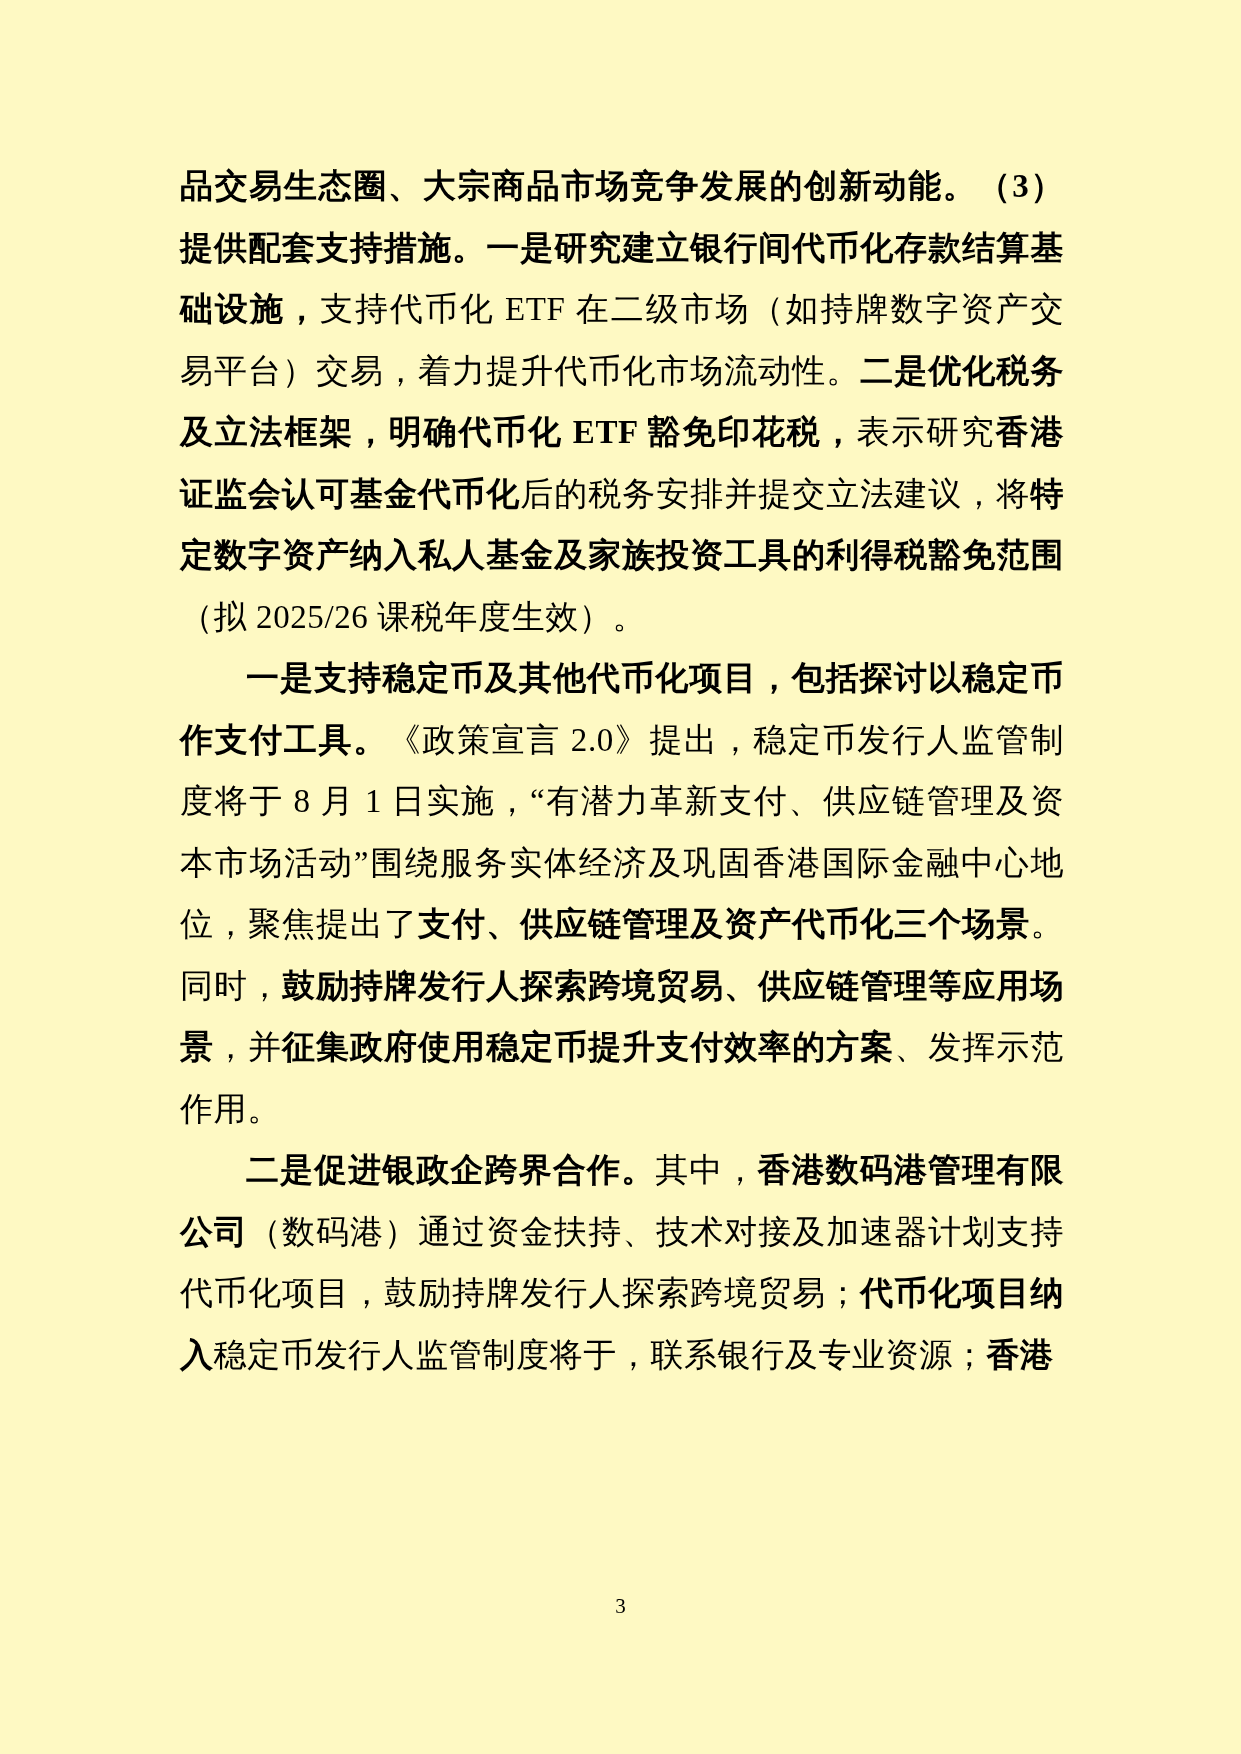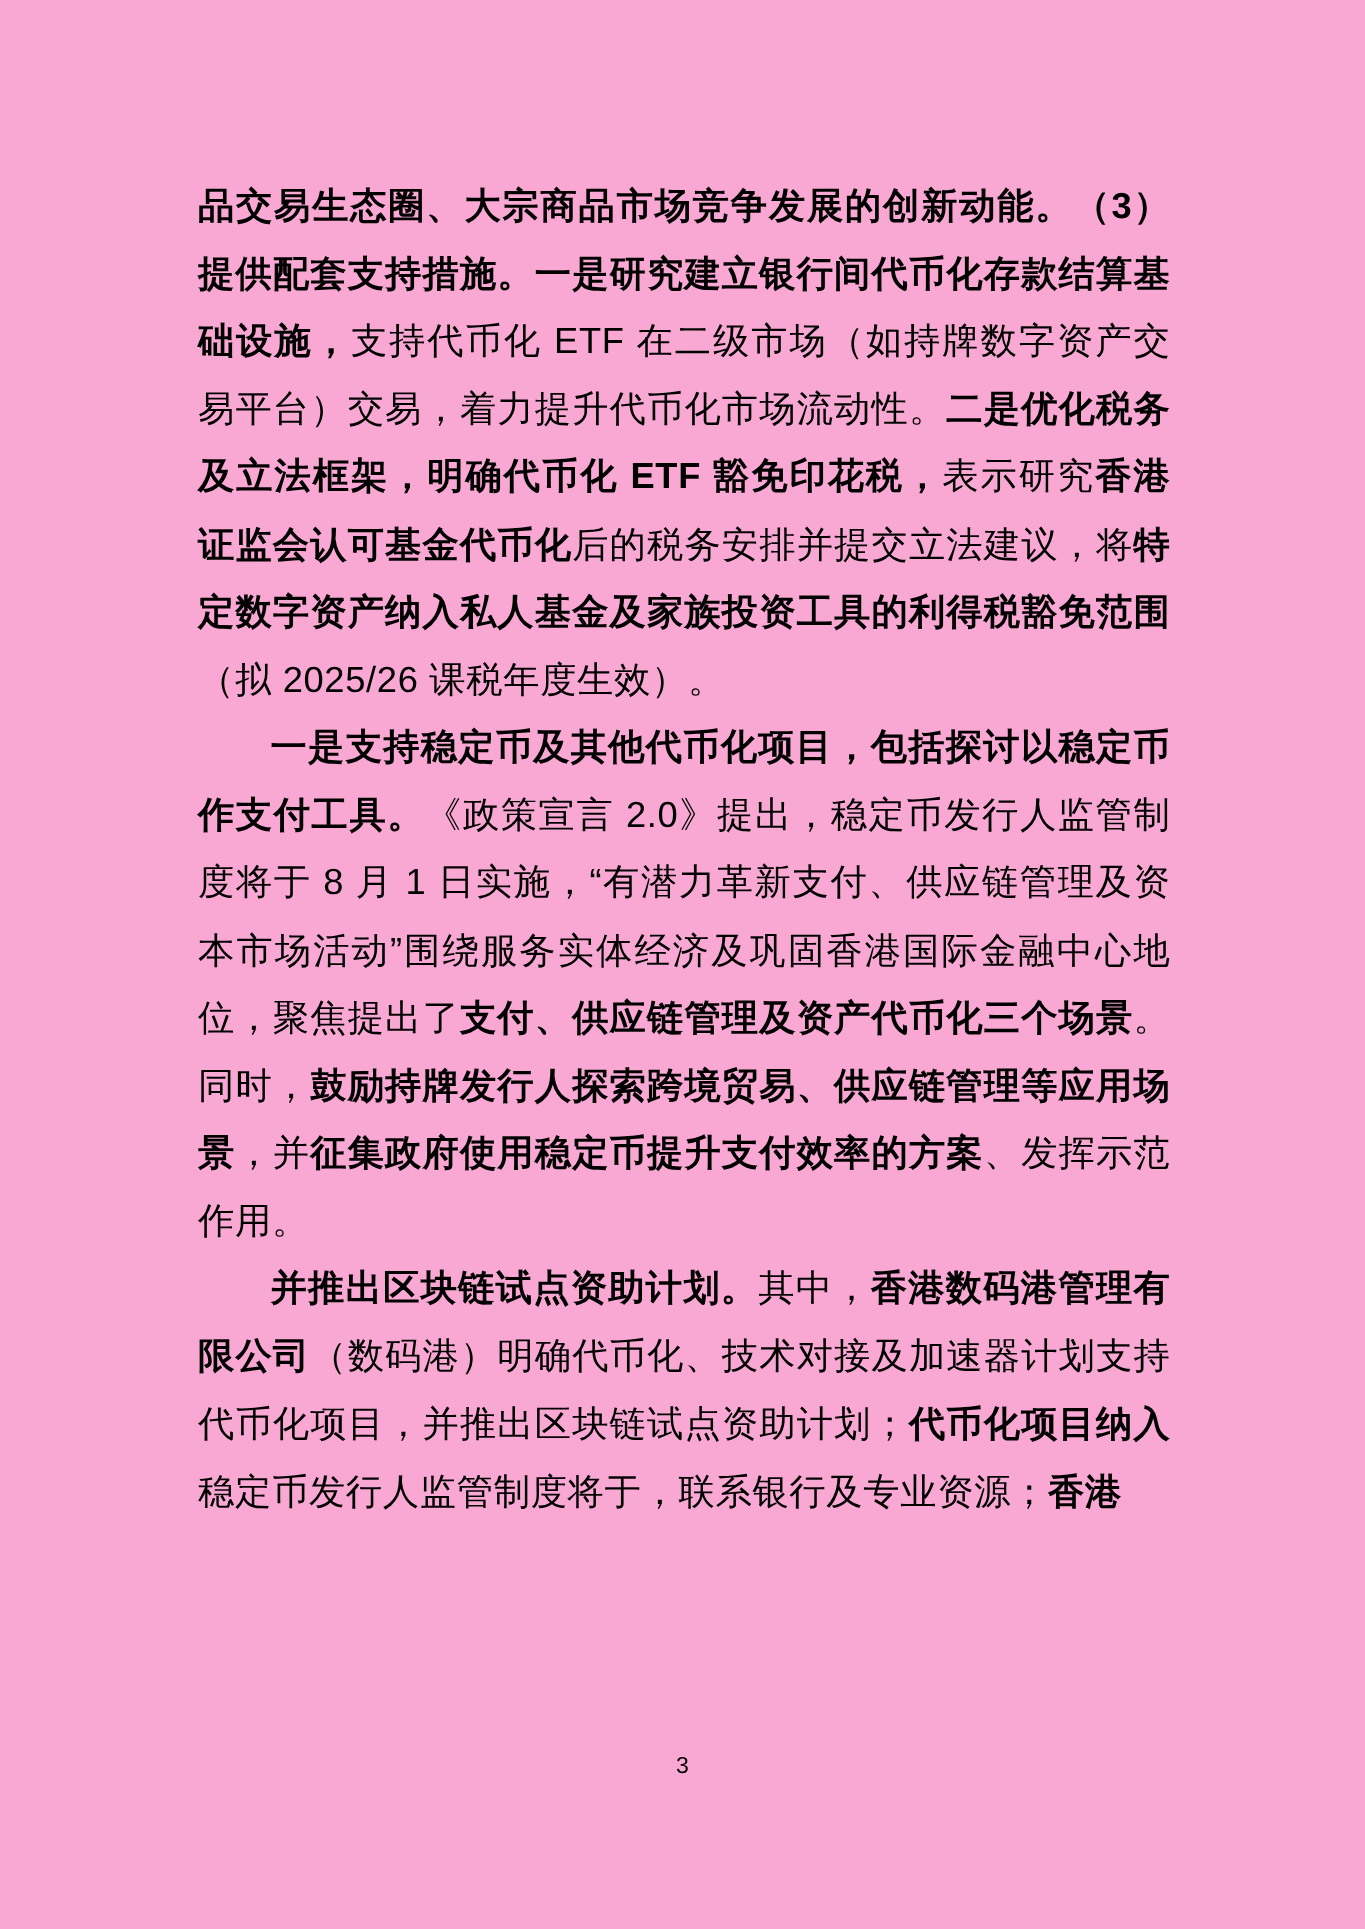--- a/index.html
+++ b/index.html
@@ -4,24 +4,24 @@
 <style>
   html, body {
     margin: 0;
     padding: 0;
     background: #ffffff;
   }
   .page {
     position: relative;
     width: 1241px;
     height: 1754px;
-    background: #f9a8d4;
+    background: #fef9c3;
     overflow: hidden;
     color: #000000;
-    font-family: Liberation Sans, sans-serif;
+    font-family: Liberation Serif, serif;
   }
   .content {
     position: absolute;
     left: 180px;
     top: 156px;
     width: 884px;
   }
   p.para {
     margin: 0;
     font-size: 33px;
@@ -47,16 +47,16 @@
     color: #000000;
   }
 </style>
 </head>
 <body>
 
 <div class="page">
   <div class="content" id="content">
       <p class="para"><span class="run bold">品交易生态圈、大宗商品市场竞争发展的创新动能。（3）提供配套支持措施。一是研究建立银行间代币化存款结算基础设施，</span><span class="run">支持代币化 ETF 在二级市场（如持牌数字资产交易平台）交易，着力提升代币化市场流动性。</span><span class="run bold">二是优化税务及立法框架，明确代币化 ETF 豁免印花税，</span><span class="run">表示研究</span><span class="run bold">香港证监会认可基金代币化</span><span class="run">后的税务安排并提交立法建议，将</span><span class="run bold">特定数字资产纳入私人基金及家族投资工具的利得税豁免范围</span><span class="run">（拟 2025/26 课税年度生效）。</span></p>
       <p class="para indent"><span class="run bold">一是支持稳定币及其他代币化项目，包括探讨以稳定币作支付工具。</span><span class="run">《政策宣言 2.0》提出，稳定币发行人监管制度将于 8 月 1 日实施，“有潜力革新支付、供应链管理及资本市场活动”围绕服务实体经济及巩固香港国际金融中心地位，聚焦提出了</span><span class="run bold">支付、供应链管理及资产代币化三个场景</span><span class="run">。同时，</span><span class="run bold">鼓励持牌发行人探索跨境贸易、供应链管理等应用场景</span><span class="run">，并</span><span class="run bold">征集政府使用稳定币提升支付效率的方案</span><span class="run">、发挥示范作用。</span></p>
-      <p class="para indent"><span class="run bold">并推出区块链试点资助计划。</span><span class="run">其中，</span><span class="run bold">香港数码港管理有限公司</span><span class="run">（数码港）明确代币化、技术对接及加速器计划支持代币化项目，并推出区块链试点资助计划；</span><span class="run bold">代币化项目纳入</span><span class="run">稳定币发行人监管制度将于，联系银行及专业资源；</span><span class="run bold">香港</span></p>
+      <p class="para indent"><span class="run bold">二是促进银政企跨界合作。</span><span class="run">其中，</span><span class="run bold">香港数码港管理有限公司</span><span class="run">（数码港）通过资金扶持、技术对接及加速器计划支持代币化项目，鼓励持牌发行人探索跨境贸易；</span><span class="run bold">代币化项目纳入</span><span class="run">稳定币发行人监管制度将于，联系银行及专业资源；</span><span class="run bold">香港</span></p>
     </div>
   <div class="footer">3</div>
 </div>
 
 </body></html>

